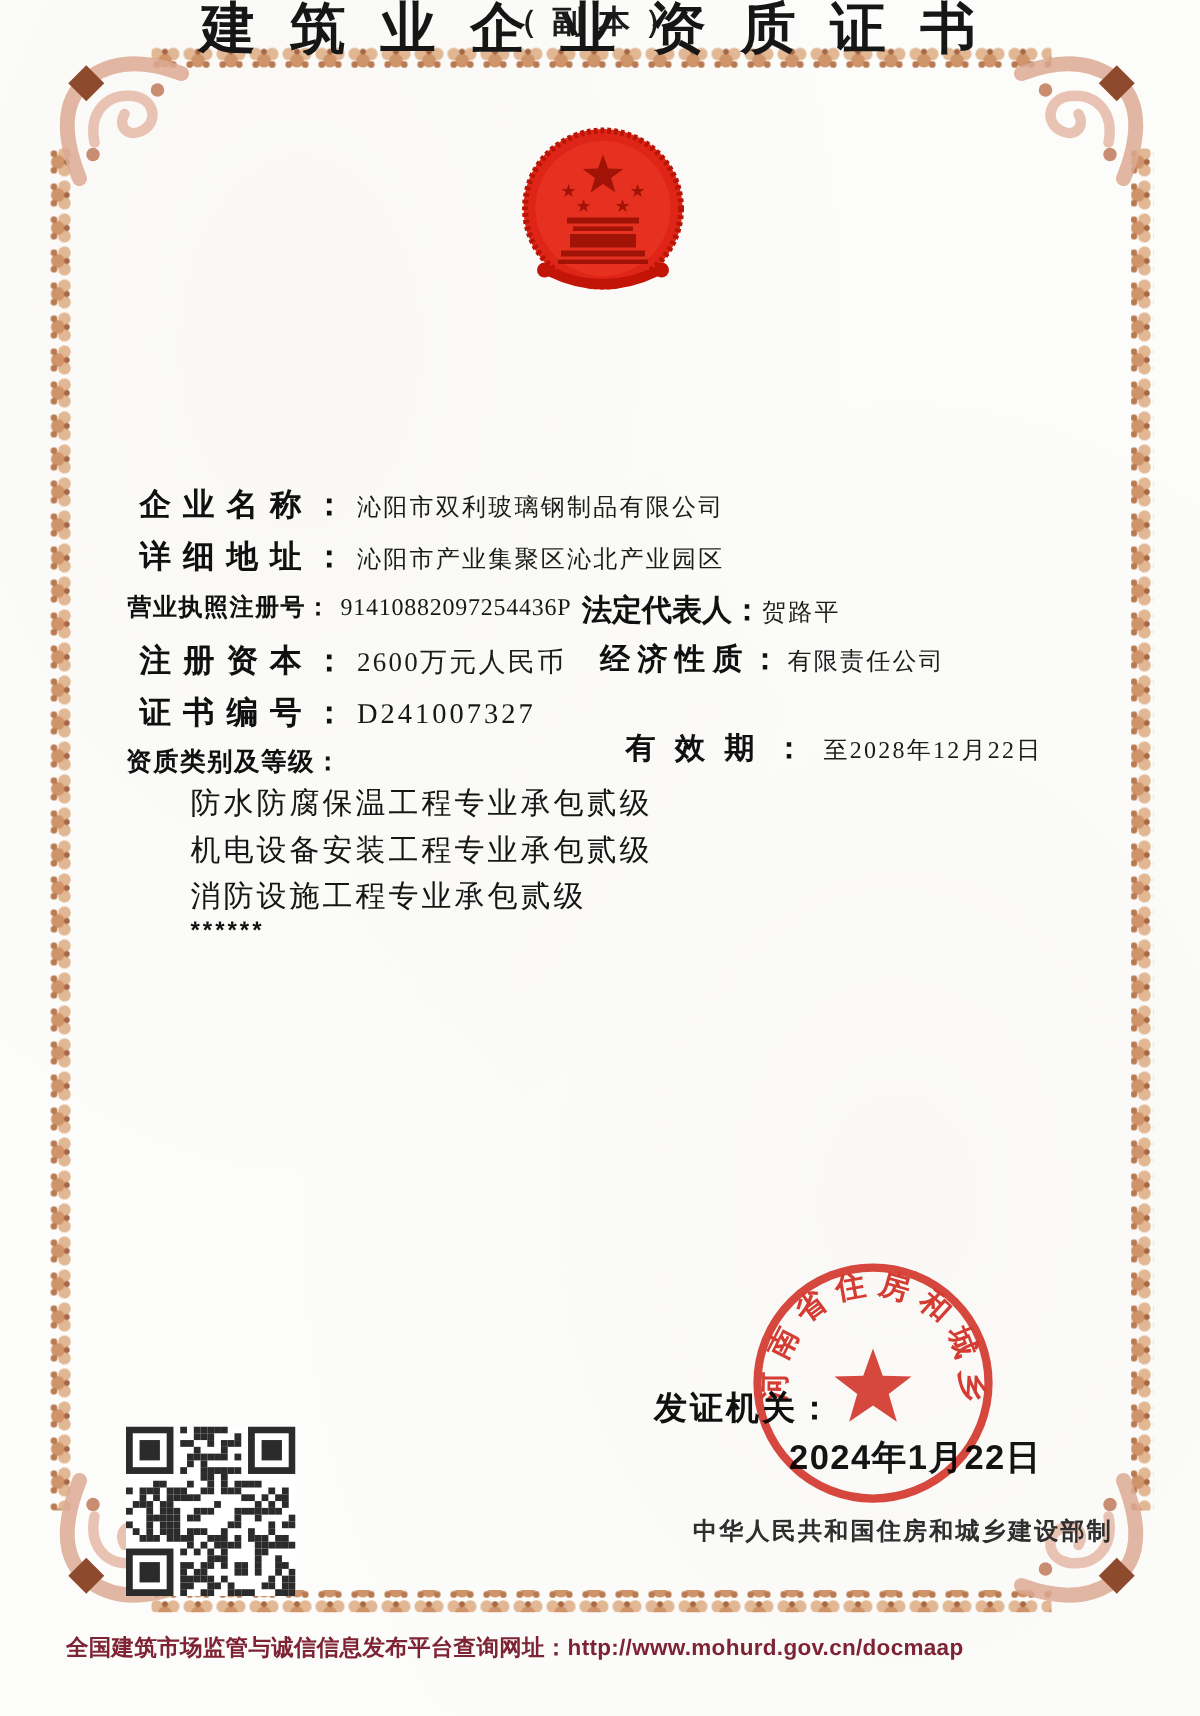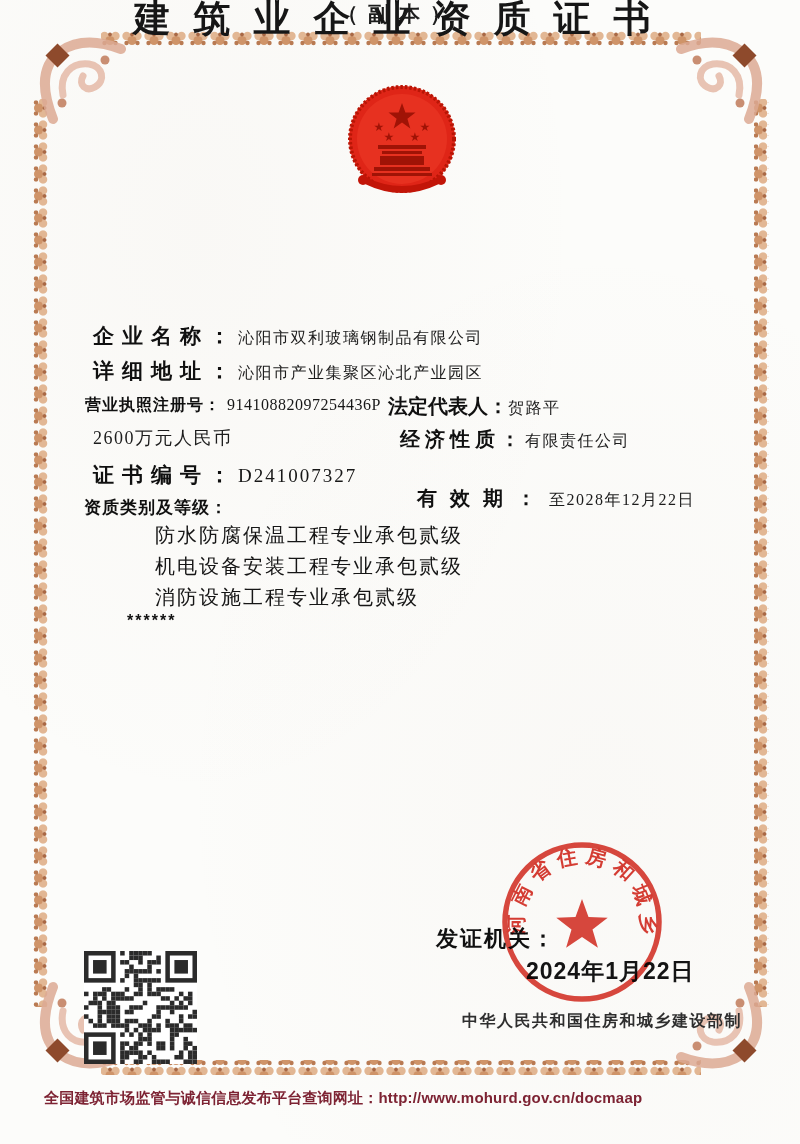--- a/index.html
+++ b/index.html
@@ -35,21 +35,21 @@
     font-family:"Liberation Serif","DejaVu Serif",serif;
     font-size:16px; color:#1c1c1c; letter-spacing:1.5px;
   }
   .valNum {
     font-family:"Liberation Serif","DejaVu Serif",serif;
     font-size:16px; color:#171717; letter-spacing:0.5px;
   }
   .qual-heading { font-weight:700; color:#101010; font-size:17px; letter-spacing:1px; }
   .qual-item {
     font-family:Liberation Serif, serif;
-    font-size:20px; color:#161616; letter-spacing:2px;margin-left:28px;
+    font-size:20px; color:#161616; letter-spacing:2px;
   }
   .qual-stars { font-weight:700; font-size:16px; color:#111; letter-spacing:2px; }
   .authority { font-weight:700; font-size:22px; color:#101010; letter-spacing:2px; z-index:1; }
   .issue-date { font-size:23px; color:#141414; letter-spacing:1px; font-weight:600; z-index:1; }
   .made-by { font-size:16px; color:#2e2e2e; letter-spacing:1.5px; font-weight:600; z-index:1; }
   .footer-query { font-size:15px; font-weight:700; color:#7d2333; letter-spacing:0.2px; }
   .footer-serial { font-size:21px; font-weight:700; color:#0d0d0d; letter-spacing:1.5px; }
   .seal-wrap { left:497px; top:837px; width:170px; height:170px; mix-blend-mode:multiply; opacity:0.9; z-index:2; }
   .emblem-wrap { left:343px; top:79px; width:118px; height:126px; }
   .qr-wrap { left:84px; top:951px; width:113px; height:113px; z-index:3; }
@@ -131,20 +131,21 @@
   <div class="row" style="left:85px; top:395px;">
     <span class="lblSmall">营业执照注册号：</span>
     <span class="valNum">91410882097254436P</span>
   </div>
   <div class="row" style="left:388px; top:393px;">
     <span class="lblRight">法定代表人：</span>
     <span class="valKai">贺路平</span>
   </div>
 
   <div class="row" style="left:93px; top:426px;">
+    <span class="lblBig">注册资本：</span>
     <span class="valKai" style="font-size:18px;">2600万元人民币</span>
   </div>
   <div class="row" style="left:400px; top:426px;">
     <span class="lblRight ls5">经济性质：</span>
     <span class="valKai">有限责任公司</span>
   </div>
 
   <div class="row" style="left:93px; top:461px;">
     <span class="lblBig">证书编号：</span>
     <span class="valNum" style="font-size:19px; letter-spacing:2px;">D241007327</span>

